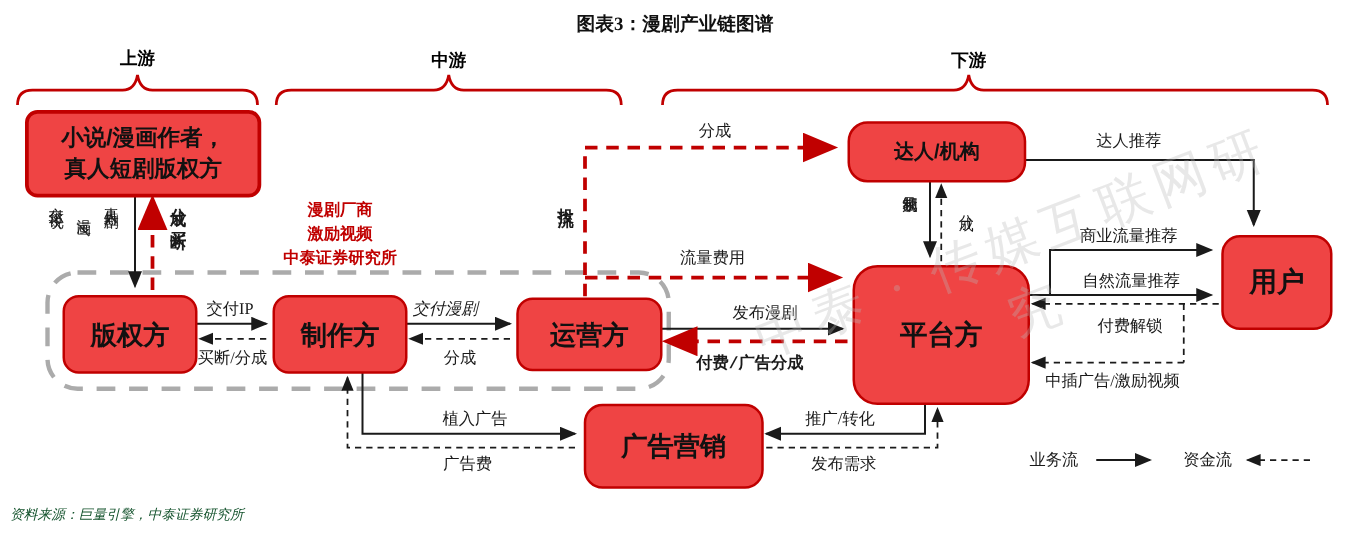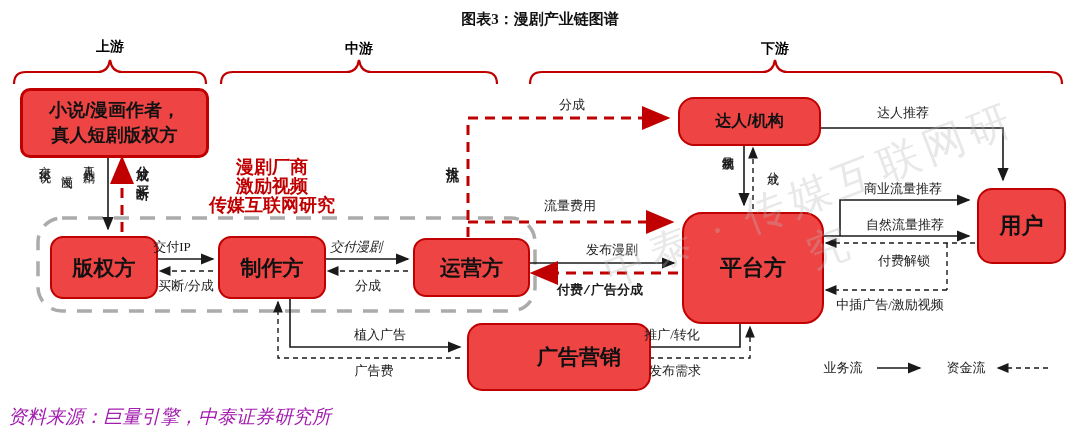--- a/index.html
+++ b/index.html
@@ -13,23 +13,23 @@
        transform:translate(-50%,-50%);color:#1a1a1a;}
   .lbl.bold{font-weight:bold;}
   .vlbl{position:absolute;z-index:3;writing-mode:vertical-rl;text-orientation:upright;
         font-size:12px;letter-spacing:2px;color:#1a1a1a;white-space:nowrap;}
   .vlbl.bold{font-weight:bold;font-size:13px;}
   .section-lbl{position:absolute;z-index:3;font-weight:bold;font-size:14px;
         transform:translateX(-50%);color:#000000;}
   .title{position:absolute;z-index:3;left:385px;top:10px;width:310px;text-align:center;
         font-weight:bold;font-size:15px;color:#111;}
   .source{position:absolute;z-index:3;left:8px;top:404px;font-style:italic;
-        font-size:19px;color:#a21caf;}
+        font-size:11px;color:#14532d;}
   .rednote{position:absolute;z-index:3;left:162px;top:158px;width:220px;text-align:center;
-        color:#C00000;font-weight:bold;font-size:18px;line-height:19px;}
+        color:#C00000;font-weight:bold;font-size:13px;line-height:19px;}
   .watermark{position:absolute;z-index:4;left:585px;top:165px;width:470px;text-align:center;
         transform:rotate(-21deg);font-size:42px;letter-spacing:6px;color:#b9b9b9;opacity:.32;
         pointer-events:none;font-family:"Liberation Serif",serif;}
 </style>
 </head>
 <body>
 
 <div class="canvas">
 
   <svg class="layer" width="1080" height="431" viewBox="0 0 1080 431">
@@ -95,37 +95,37 @@
   <div class="box" style="left:20px;top:88px;width:183px;height:64px;border-width:3px;border-radius:10px;font-size:18px;line-height:25px;flex-direction:column;">
     <span>小说/漫画作者，</span>
     <span>真人短剧版权方</span>
   </div>
   <div class="box" style="left:50px;top:236px;width:104px;height:59px;border-radius:13px;font-size:21px;">版权方</div>
   <div class="box" style="left:218px;top:236px;width:104px;height:59px;border-radius:13px;font-size:21px;">制作方</div>
   <div class="box" style="left:413px;top:238px;width:113px;height:55px;border-radius:13px;font-size:21px;">运营方</div>
   <div class="box" style="left:678px;top:97px;width:139px;height:45px;border-radius:16px;font-size:16px;">达人/机构</div>
   <div class="box" style="left:682px;top:212px;width:138px;height:108px;border-radius:20px;font-size:22px;">平台方</div>
   <div class="box" style="left:977px;top:188px;width:85px;height:72px;border-radius:15px;font-size:22px;">用户</div>
-  <div class="box" style="left:467px;top:323px;width:140px;height:64px;border-radius:15px;font-size:21px;padding-left:40px;">广告营销</div>
+  <div class="box" style="left:467px;top:323px;width:140px;height:64px;border-radius:15px;font-size:21px;">广告营销</div>
 
   <div class="rednote">
     <div>漫剧厂商</div>
     <div>激励视频</div>
-    <div>传媒互联网研究</div>
+    <div>中泰证券研究所</div>
   </div>
 
   <div class="vlbl" style="left:36px;top:156px;">交付小说＼</div>
   <div class="vlbl" style="left:58px;top:166px;">漫画＼</div>
   <div class="vlbl" style="left:80px;top:156px;">真人短剧</div>
   <div class="vlbl bold" style="left:133px;top:156px;">分成＼买断</div>
   <div class="vlbl bold" style="left:443px;top:156px;">投流</div>
   <div class="vlbl" style="left:719px;top:148px;letter-spacing:0;">录制视频</div>
   <div class="vlbl" style="left:764px;top:162px;">分成</div>
 
-  <div class="lbl" style="left:172px;top:247px;">交付IP</div>
+  <div class="lbl" style="left:184px;top:247px;">交付IP</div>
   <div class="lbl" style="left:186px;top:286px;">买断/分成</div>
   <div class="lbl" style="left:356px;top:247px;font-style:italic;">交付漫剧</div>
   <div class="lbl" style="left:368px;top:286px;">分成</div>
   <div class="lbl" style="left:572px;top:105px;">分成</div>
   <div class="lbl" style="left:570px;top:206px;">流量费用</div>
   <div class="lbl" style="left:612px;top:250px;">发布漫剧</div>
   <div class="lbl bold" style="left:600px;top:290px;font-family:Liberation Mono, monospace;">付费/广告分成</div>
   <div class="lbl" style="left:903px;top:113px;">达人推荐</div>
   <div class="lbl" style="left:903px;top:189px;">商业流量推荐</div>
   <div class="lbl" style="left:905px;top:225px;">自然流量推荐</div>

